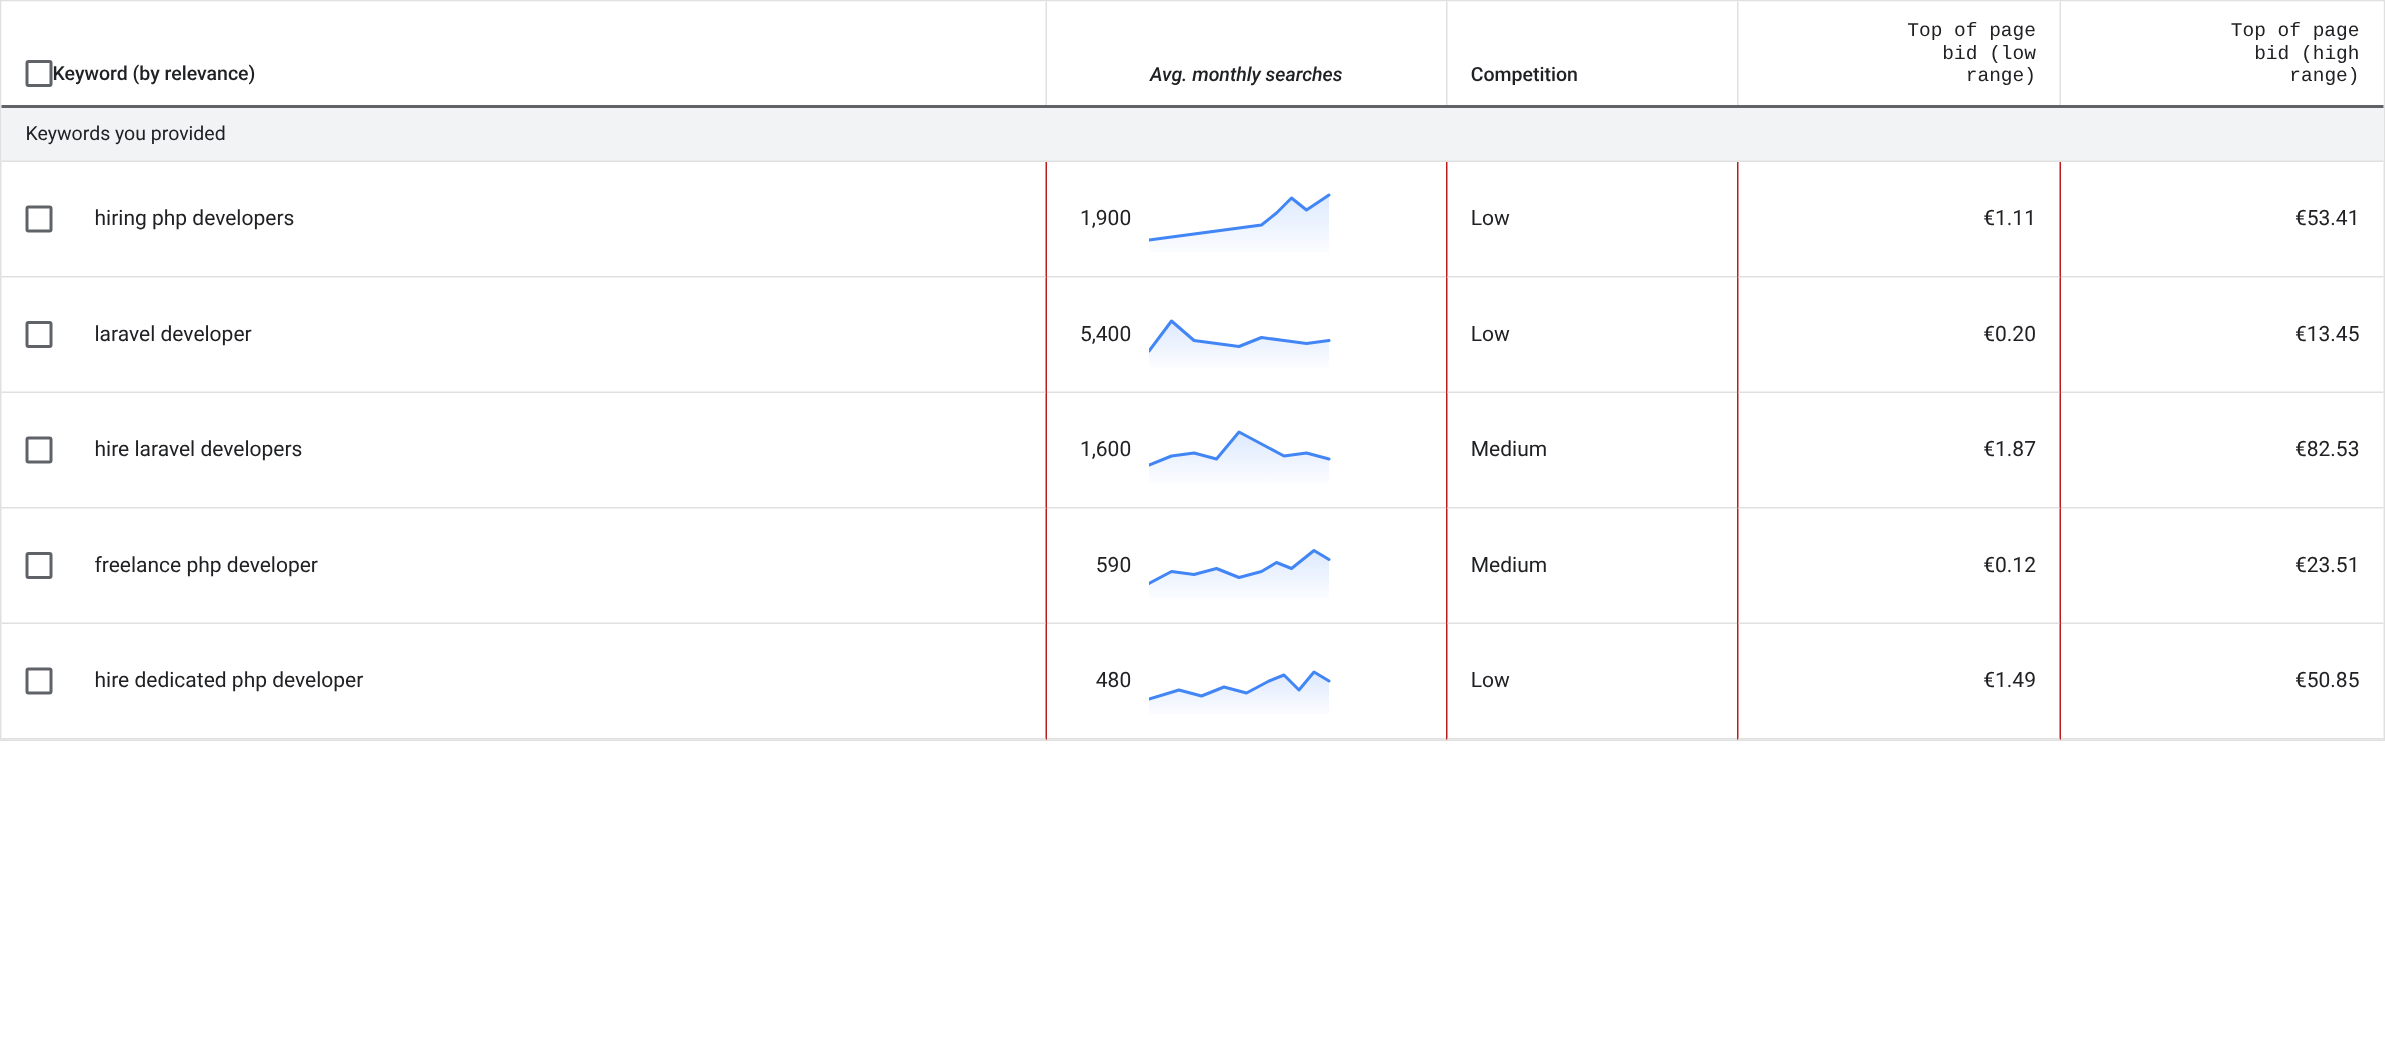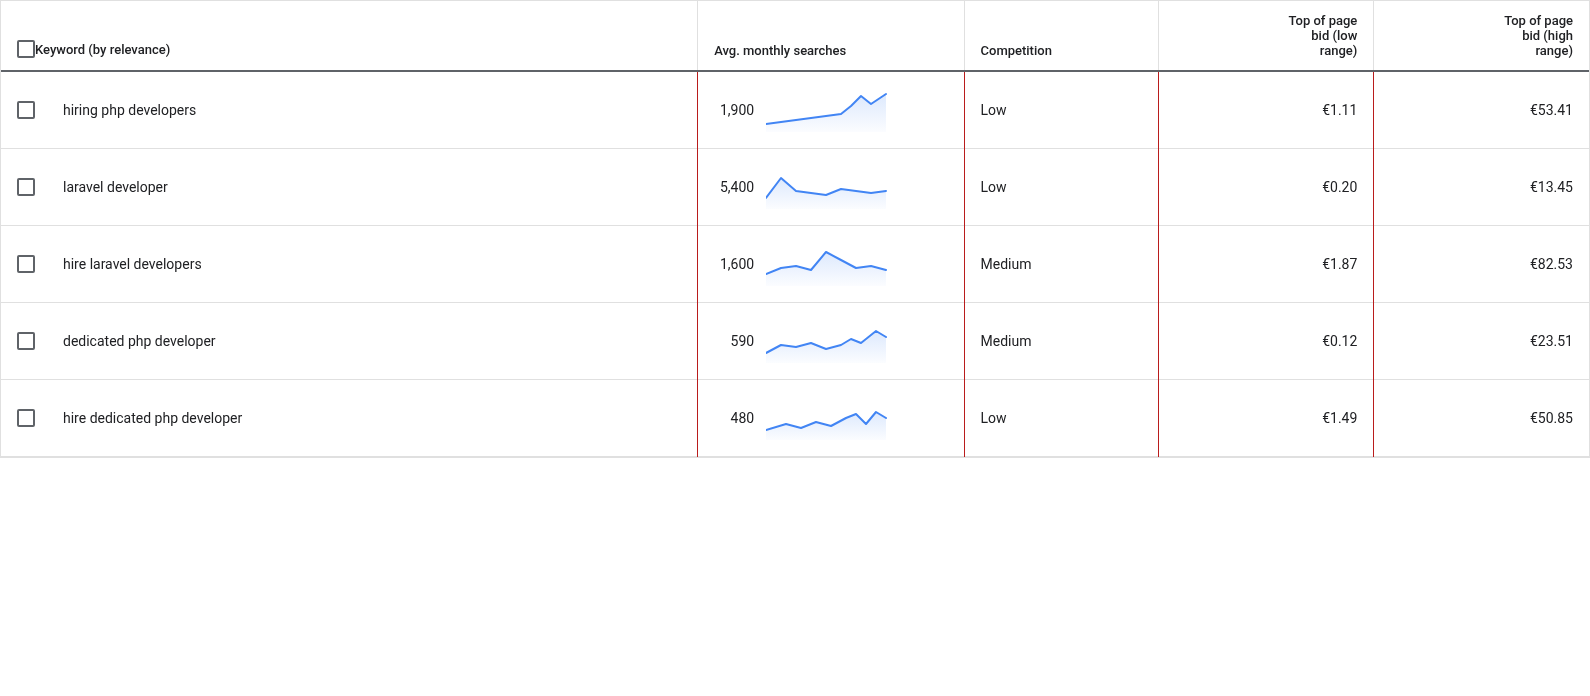--- a/index.html
+++ b/index.html
@@ -29,20 +29,21 @@
       text-align: left;
       vertical-align: bottom;
       border-right: 1px solid #e0e0e0;
       background: #fff;
     }
     thead th:last-child {
       border-right: none;
     }
     thead th.right-align {
       text-align: right;
+      font-family: Liberation Mono, monospace;
     }
     .section-header td {
       background: #f1f3f4;
       padding: 10px 16px;
       font-size: 13px;
       color: #202124;
       border-top: 1px solid #e0e0e0;
       border-bottom: 1px solid #e0e0e0;
     }
     tbody tr.data-row {
@@ -119,21 +120,22 @@
       height: 18px;
       border: 2px solid #5f6368;
       border-radius: 2px;
       background: #fff;
     }
     th.col-keyword-th {
       width: 680px;
     }
     th.col-searches-th {
       width: 260px;
-      text-align: left;
+      text-align: center;
+      font-style: italic;
     }
     th.col-competition-th {
       width: 190px;
     }
     th.col-bidlow-th {
       width: 210px;
       text-align: right;
     }
     th.col-bidhigh-th {
       width: 210px;
@@ -161,20 +163,23 @@
         </th>
         <th class="col-bidlow-th right-align">
           <span>Top of page<br>bid (low<br>range)</span>
         </th>
         <th class="col-bidhigh-th right-align">
           <span>Top of page<br>bid (high<br>range)</span>
         </th>
       </tr>
     </thead>
     <tbody id="table-body">
+    <tr class="section-header">
+          <td colspan="5">Keywords you provided</td>
+        </tr>
         <tr class="data-row">
       <td class="col-keyword">
         <div class="checkbox-label">
           <div class="checkbox"></div>
           <span class="keyword-text">hiring php developers</span>
         </div>
       </td>
       <td class="col-searches">
         <div class="searches-cell">
           <span class="searches-number">1,900</span>
@@ -261,21 +266,21 @@
         <span class="bid-value">€1.87</span>
       </td>
       <td class="col-bid-high">
         <span class="bid-value">€82.53</span>
       </td>
     </tr>
         <tr class="data-row">
       <td class="col-keyword">
         <div class="checkbox-label">
           <div class="checkbox"></div>
-          <span class="keyword-text">dedicated php developer</span>
+          <span class="keyword-text">freelance php developer</span>
         </div>
       </td>
       <td class="col-searches">
         <div class="searches-cell">
           <span class="searches-number">590</span>
           <div class="sparkline-container"><svg class="sparkline" viewBox="0 0 130 48" xmlns="http://www.w3.org/2000/svg">
     <defs>
       <linearGradient id="grad_wavy_rise" x1="0" y1="0" x2="0" y2="1">
         <stop offset="0%" stop-color="#4285f4" stop-opacity="0.18"></stop>
         <stop offset="100%" stop-color="#4285f4" stop-opacity="0.02"></stop>

